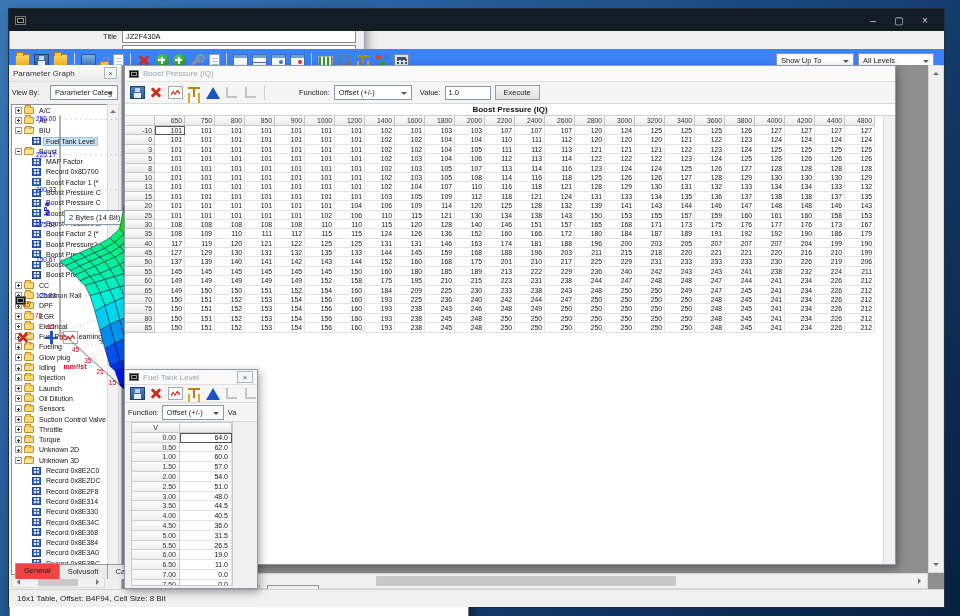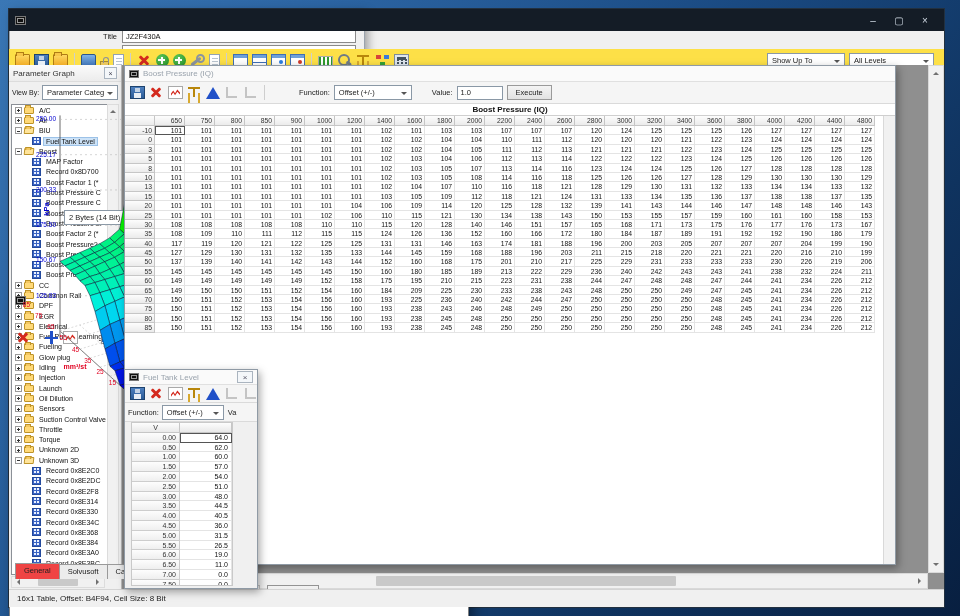--- a/index.html
+++ b/index.html
@@ -8,21 +8,21 @@
  background:linear-gradient(130deg,#3a77b5 0%,#2a62a0 25%,#1a4a82 50%,#0f335f 75%,#081f40 100%)}
 
 .mw{position:absolute;left:8px;top:8px;width:937px;height:600px;background:#f0f0f0;border:1px solid #22303f}
 .mw-title{position:absolute;left:0;top:0;right:0;height:22px;background:#141c26;display:flex;align-items:center;padding:0 6px;color:#e9edf2;font-size:8.5px}
 .chip{width:11px;height:9px;background:#111;border:1px solid #777;margin-right:5px;position:relative}
 .chip::before{content:"";position:absolute;inset:1px;border:1px solid #999}
 .wc{margin-left:auto;display:flex}
 .wc span{width:26px;height:20px;display:flex;align-items:center;justify-content:center;color:#cfd8e2;font-size:10px}
 .mw-menu{position:absolute;left:0;top:22px;right:0;height:18px;background:#f7f7f7;border-bottom:1px solid #e2e2e2;display:flex;align-items:center;font-size:8px;color:#1a1a1a}
 .menu-item{padding:0 7px}
-.mw-tools{position:absolute;left:0;top:40px;right:0;height:24px;background:#fde047;border-bottom:1px solid #d6d6d6;display:flex;align-items:center;padding:0 4px}
+.mw-tools{position:absolute;left:0;top:40px;right:0;height:24px;background:#3b82f6;border-bottom:1px solid #d6d6d6;display:flex;align-items:center;padding:0 4px}
 .tb-sep{width:1px;height:15px;background:#cecece;margin:0 4px}
 .tb-right{margin-left:auto;display:flex;align-items:center;gap:4px;padding-right:6px}
 .combo{background:#fff;border:1px solid #8a98a6;height:15px;font-size:7.5px;color:#222;display:flex;align-items:center;padding:0 14px 0 4px;position:relative;white-space:nowrap;overflow:hidden}
 .combo::after{content:"";position:absolute;right:4px;top:6px;border:3px solid transparent;border-top-color:#555}
 
 .mi,.ci,.gi{position:relative;width:15px;height:13px;margin:1px 2px;display:inline-block;flex:none}
 .i-folder-look{background:linear-gradient(#ffd862,#efa922);border:1px solid #b07c14;border-radius:1px}
 .i-folder-look::before{content:"";position:absolute;left:0;top:-3px;width:6px;height:3px;background:#f7c649;border:1px solid #b07c14;border-bottom:none}
 .mi-save,.ci-save{background:linear-gradient(#4d7fbe,#2c5c97);border:1px solid #1d436f}
 .mi-save::before,.ci-save::before{content:"";position:absolute;left:3px;bottom:0;width:7px;height:5px;background:#e8eef5}
@@ -62,21 +62,21 @@
 .gi-pan::before{content:"";position:absolute;left:1px;top:5.5px;width:13px;height:2.5px;background:#2050c8}
 .gi-pan::after{content:"";position:absolute;left:6.2px;top:0;width:2.5px;height:13px;background:#2050c8}
 .gi-surface{background:#fff;border:1px solid #9a9a9a;overflow:hidden}
 .gi-surface::before{content:"";position:absolute;inset:1px;transform:skewX(-18deg);background:repeating-linear-gradient(90deg,#3a7ad9 0 1px,transparent 1px 4px),repeating-linear-gradient(0deg,#3a7ad9 0 1px,transparent 1px 4px)}
 .gi-colorbar{background:linear-gradient(90deg,#d42a1e 0 20%,#f1a11e 20% 40%,#ffe24a 40% 60%,#35a435 60% 80%,#2050c8 80% 100%);border:1px solid #888}
 .gi.selected{outline:1px solid #7ab0e8;background-color:#dceafc;outline-offset:1px}
 
 .pt{position:absolute;left:0;top:56px;width:113px;height:524px;background:#f0f0f0;border-right:1px solid #b9b9b9}
 .pt-head{height:17px;display:flex;align-items:center;font-size:8px;color:#333;padding:0 4px;background:linear-gradient(#fbfbfb,#ececec);border-bottom:1px solid #dcdcdc}
 .pt-close{margin-left:auto;width:13px;height:12px;border:1px solid #a9b4c0;background:#f4f7fa;font-size:7px;display:flex;align-items:center;justify-content:center;color:#445}
-.pt-viewby{height:20px;display:flex;align-items:center;padding:0 3px;font-size:7px;color:#222;gap:3px}
+.pt-viewby{height:20px;display:flex;align-items:center;padding:0 3px;font-size:7px;color:#222;gap:11px}
 .pt-tree{position:absolute;left:2px;top:39px;right:2px;bottom:14px;background:#fff;border:1px solid #8b9097;overflow:hidden}
 .ti-row{display:flex;align-items:center;height:10.3px;font-size:7px;white-space:nowrap;color:#111}
 .exp{width:7px;height:7px;border:1px solid #9a9a9a;background:#fff;position:relative;flex:none;margin-right:2px}
 .exp::before{content:"";position:absolute;left:1px;top:2.5px;width:3px;height:1px;background:#333}
 .exp.plus::after{content:"";position:absolute;left:2px;top:1.5px;width:1px;height:3px;background:#333}
 .tfold{width:10px;height:7px;background:#ffd978;border:1px solid #bd9328;border-radius:1px;position:relative;flex:none;margin-right:3px}
 .tfold::before{content:"";position:absolute;left:0;top:-2.5px;width:4px;height:2px;background:#f5c861;border:1px solid #bd9328;border-bottom:none}
 .tfold.open{transform:skewX(-6deg);background:#ffe49a}
 .ttable{width:9px;height:8px;flex:none;margin-right:3px;border:1px solid #23499c;background-color:#e8f0ff;background-image:repeating-linear-gradient(90deg,#3a63c4 0 1px,transparent 1px 3px),repeating-linear-gradient(0deg,#3a63c4 0 1px,transparent 1px 3px)}
 .ti-label{padding:0 2px}
@@ -186,21 +186,21 @@
           <span class="mi mi-view-dash i-mon"></span>
           <span class="tb-sep"></span>
           <span class="mi mi-bits"></span>
           <span class="mi mi-find"></span>
           <span class="mi mi-compare"></span>
           <span class="mi mi-hierarchy"></span>
           <span class="mi mi-calculator"></span>
         </span>
     <span class="tb-right">
       <span class="combo" style="width:78px">Show Up To</span>
-      <span class="combo" style="width:85px">All Levels</span>
+      <span class="combo" style="width:76px">All Levels</span>
     </span>
   </div>
 
   <div class="pt">
     <div class="pt-head">
       <span>Parameter Graph</span>
       <span class="pt-close">×</span>
     </div>
     <div class="pt-viewby">
       <span>View By:</span>
@@ -447,21 +447,21 @@
             <span class="ci ci-discard x-red"></span>
             <span class="ci ci-graph zig"></span>
             <span class="ci ci-compare"></span>
             <span class="ci ci-trace"></span>
             <span class="ci ci-axis-x"></span>
             <span class="ci ci-axis-y"></span>
           </span>
       <span class="tb-sep"></span>
       <span style="margin-left:30px">Function:</span>
       <span class="combo" style="width:78px;margin-left:4px">Offset (+/-)</span>
-      <span style="margin-left:20px">Value:</span>
+      <span style="margin-left:8px">Value:</span>
       <span class="val-input" style="margin-left:4px">1.0</span>
       <span class="execute-btn">Execute</span>
     </div>
     <div class="band">Boost Pressure (IQ)</div>
     <div class="grid-wrap" id="boost-grid">
           <div class="g-row g-hrow">
             <span class="g-c hc"></span>
             <span class="g-c hc">650</span>
             <span class="g-c hc">750</span>
             <span class="g-c hc">800</span>

